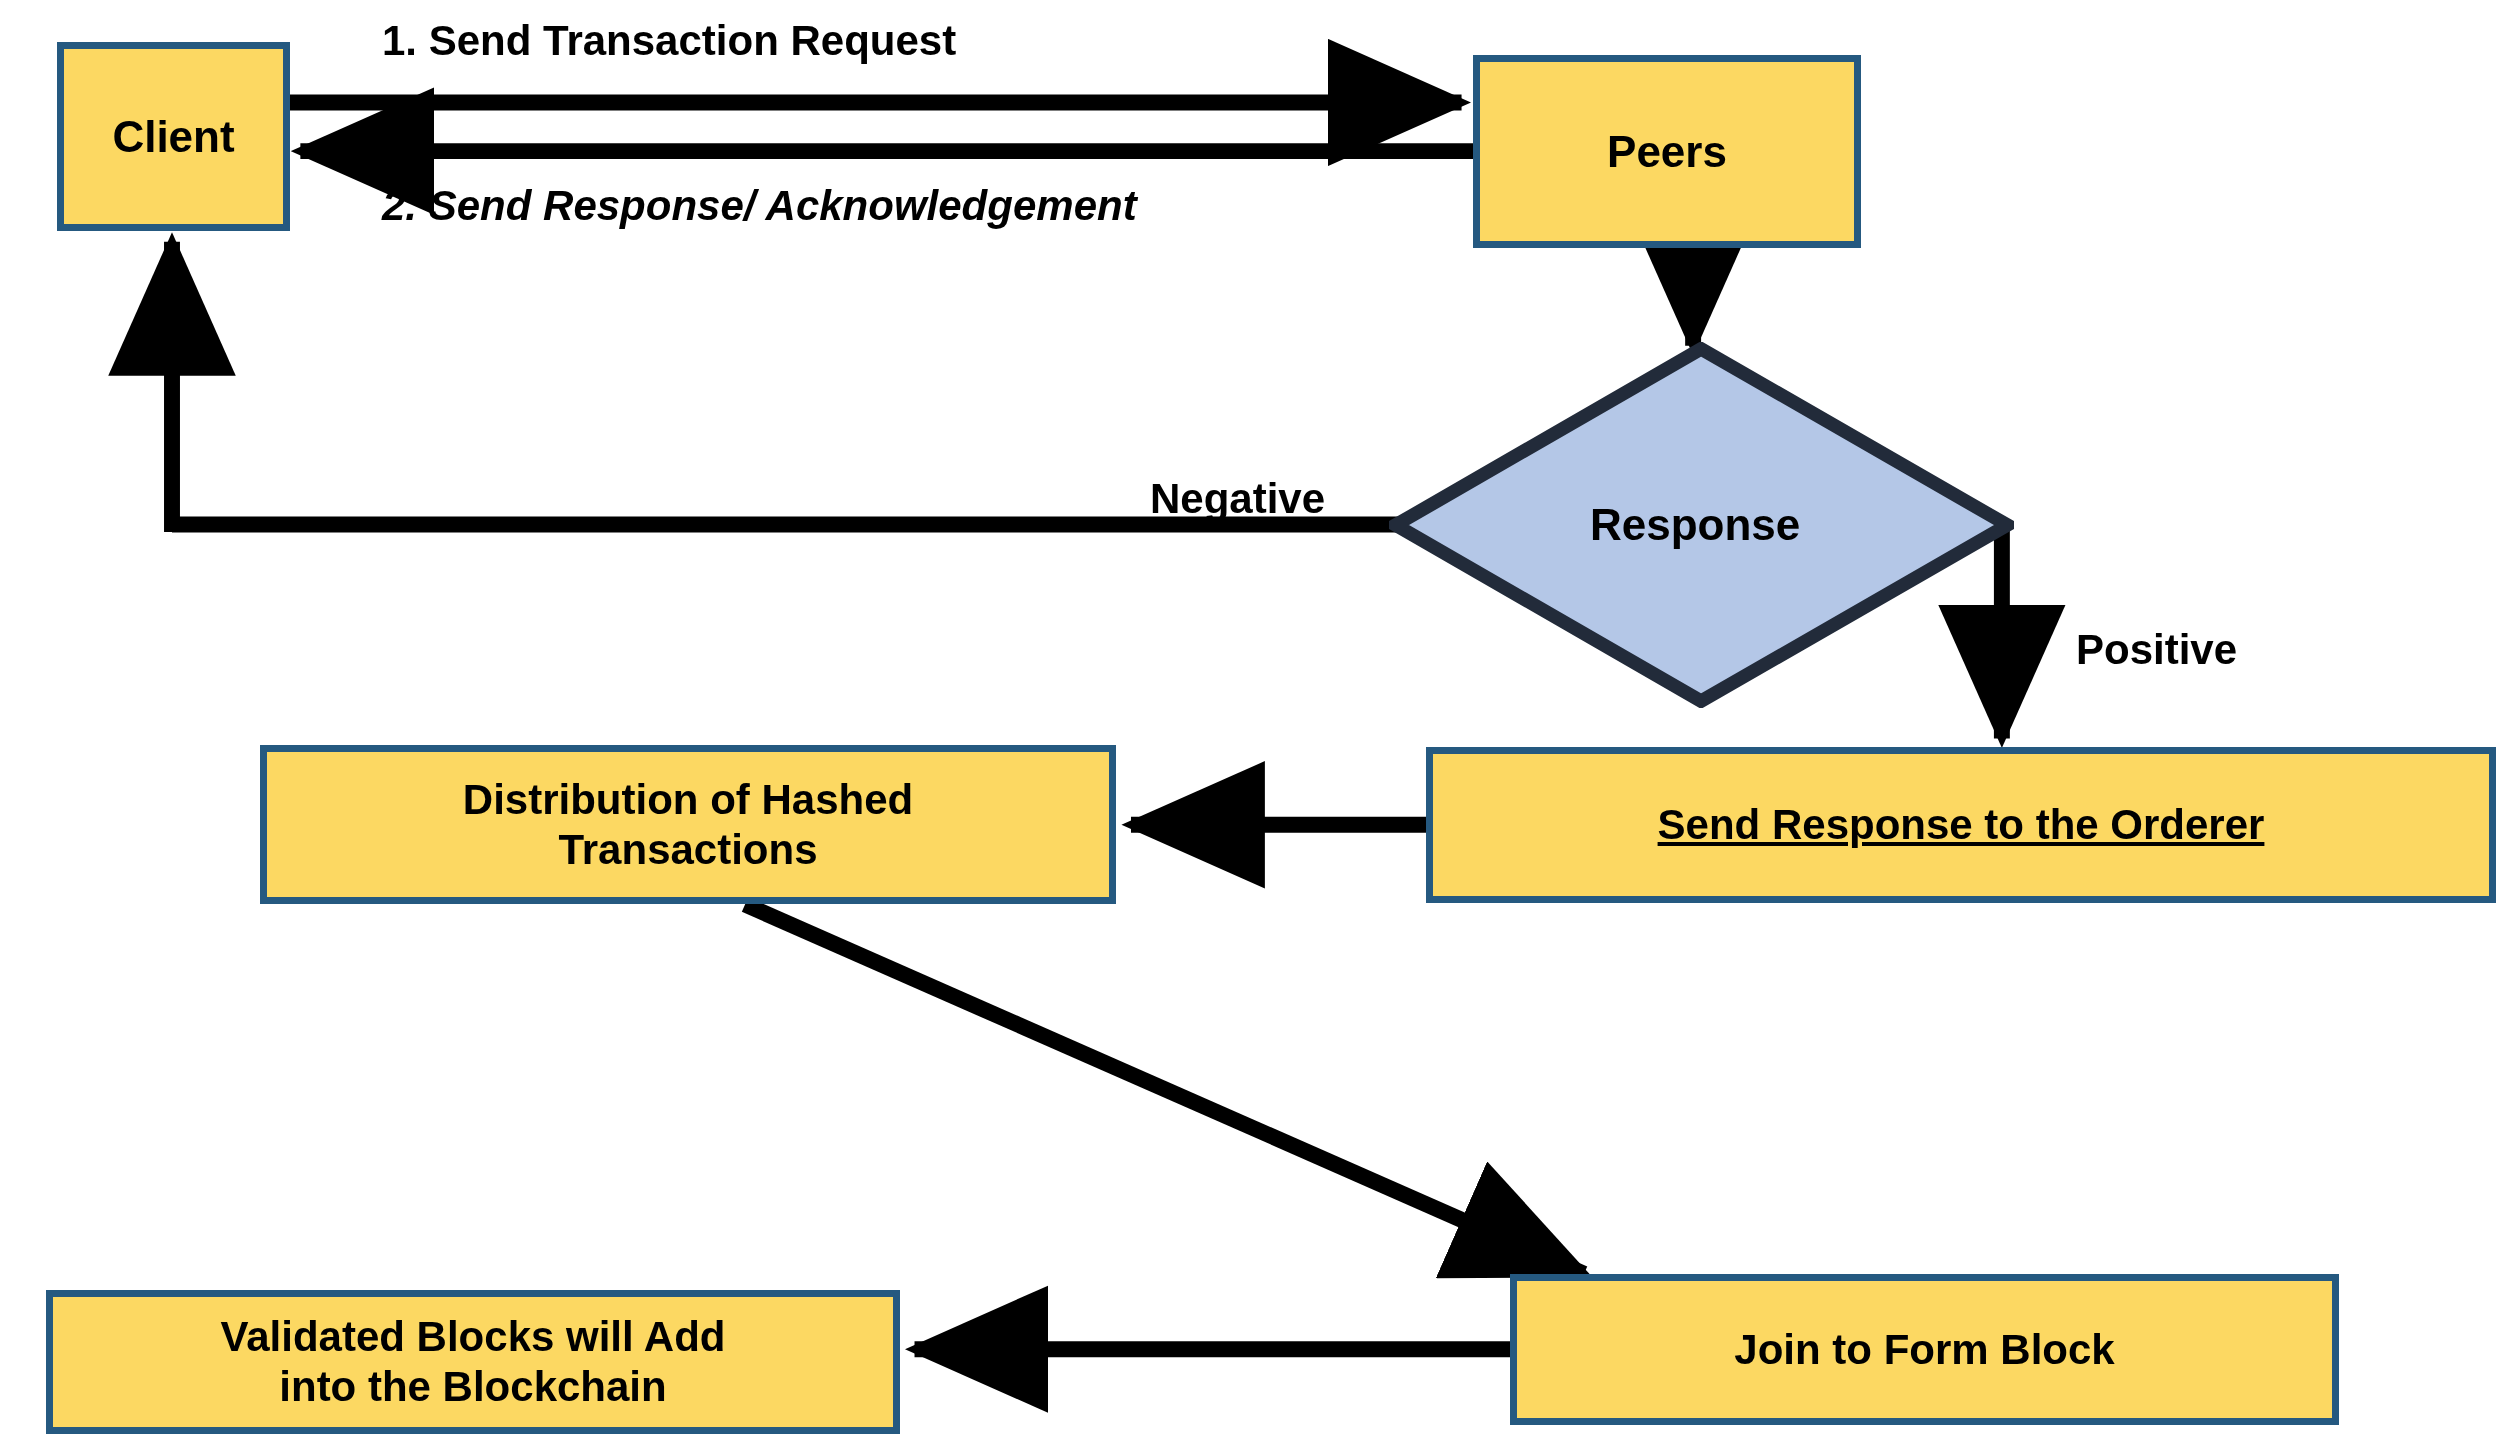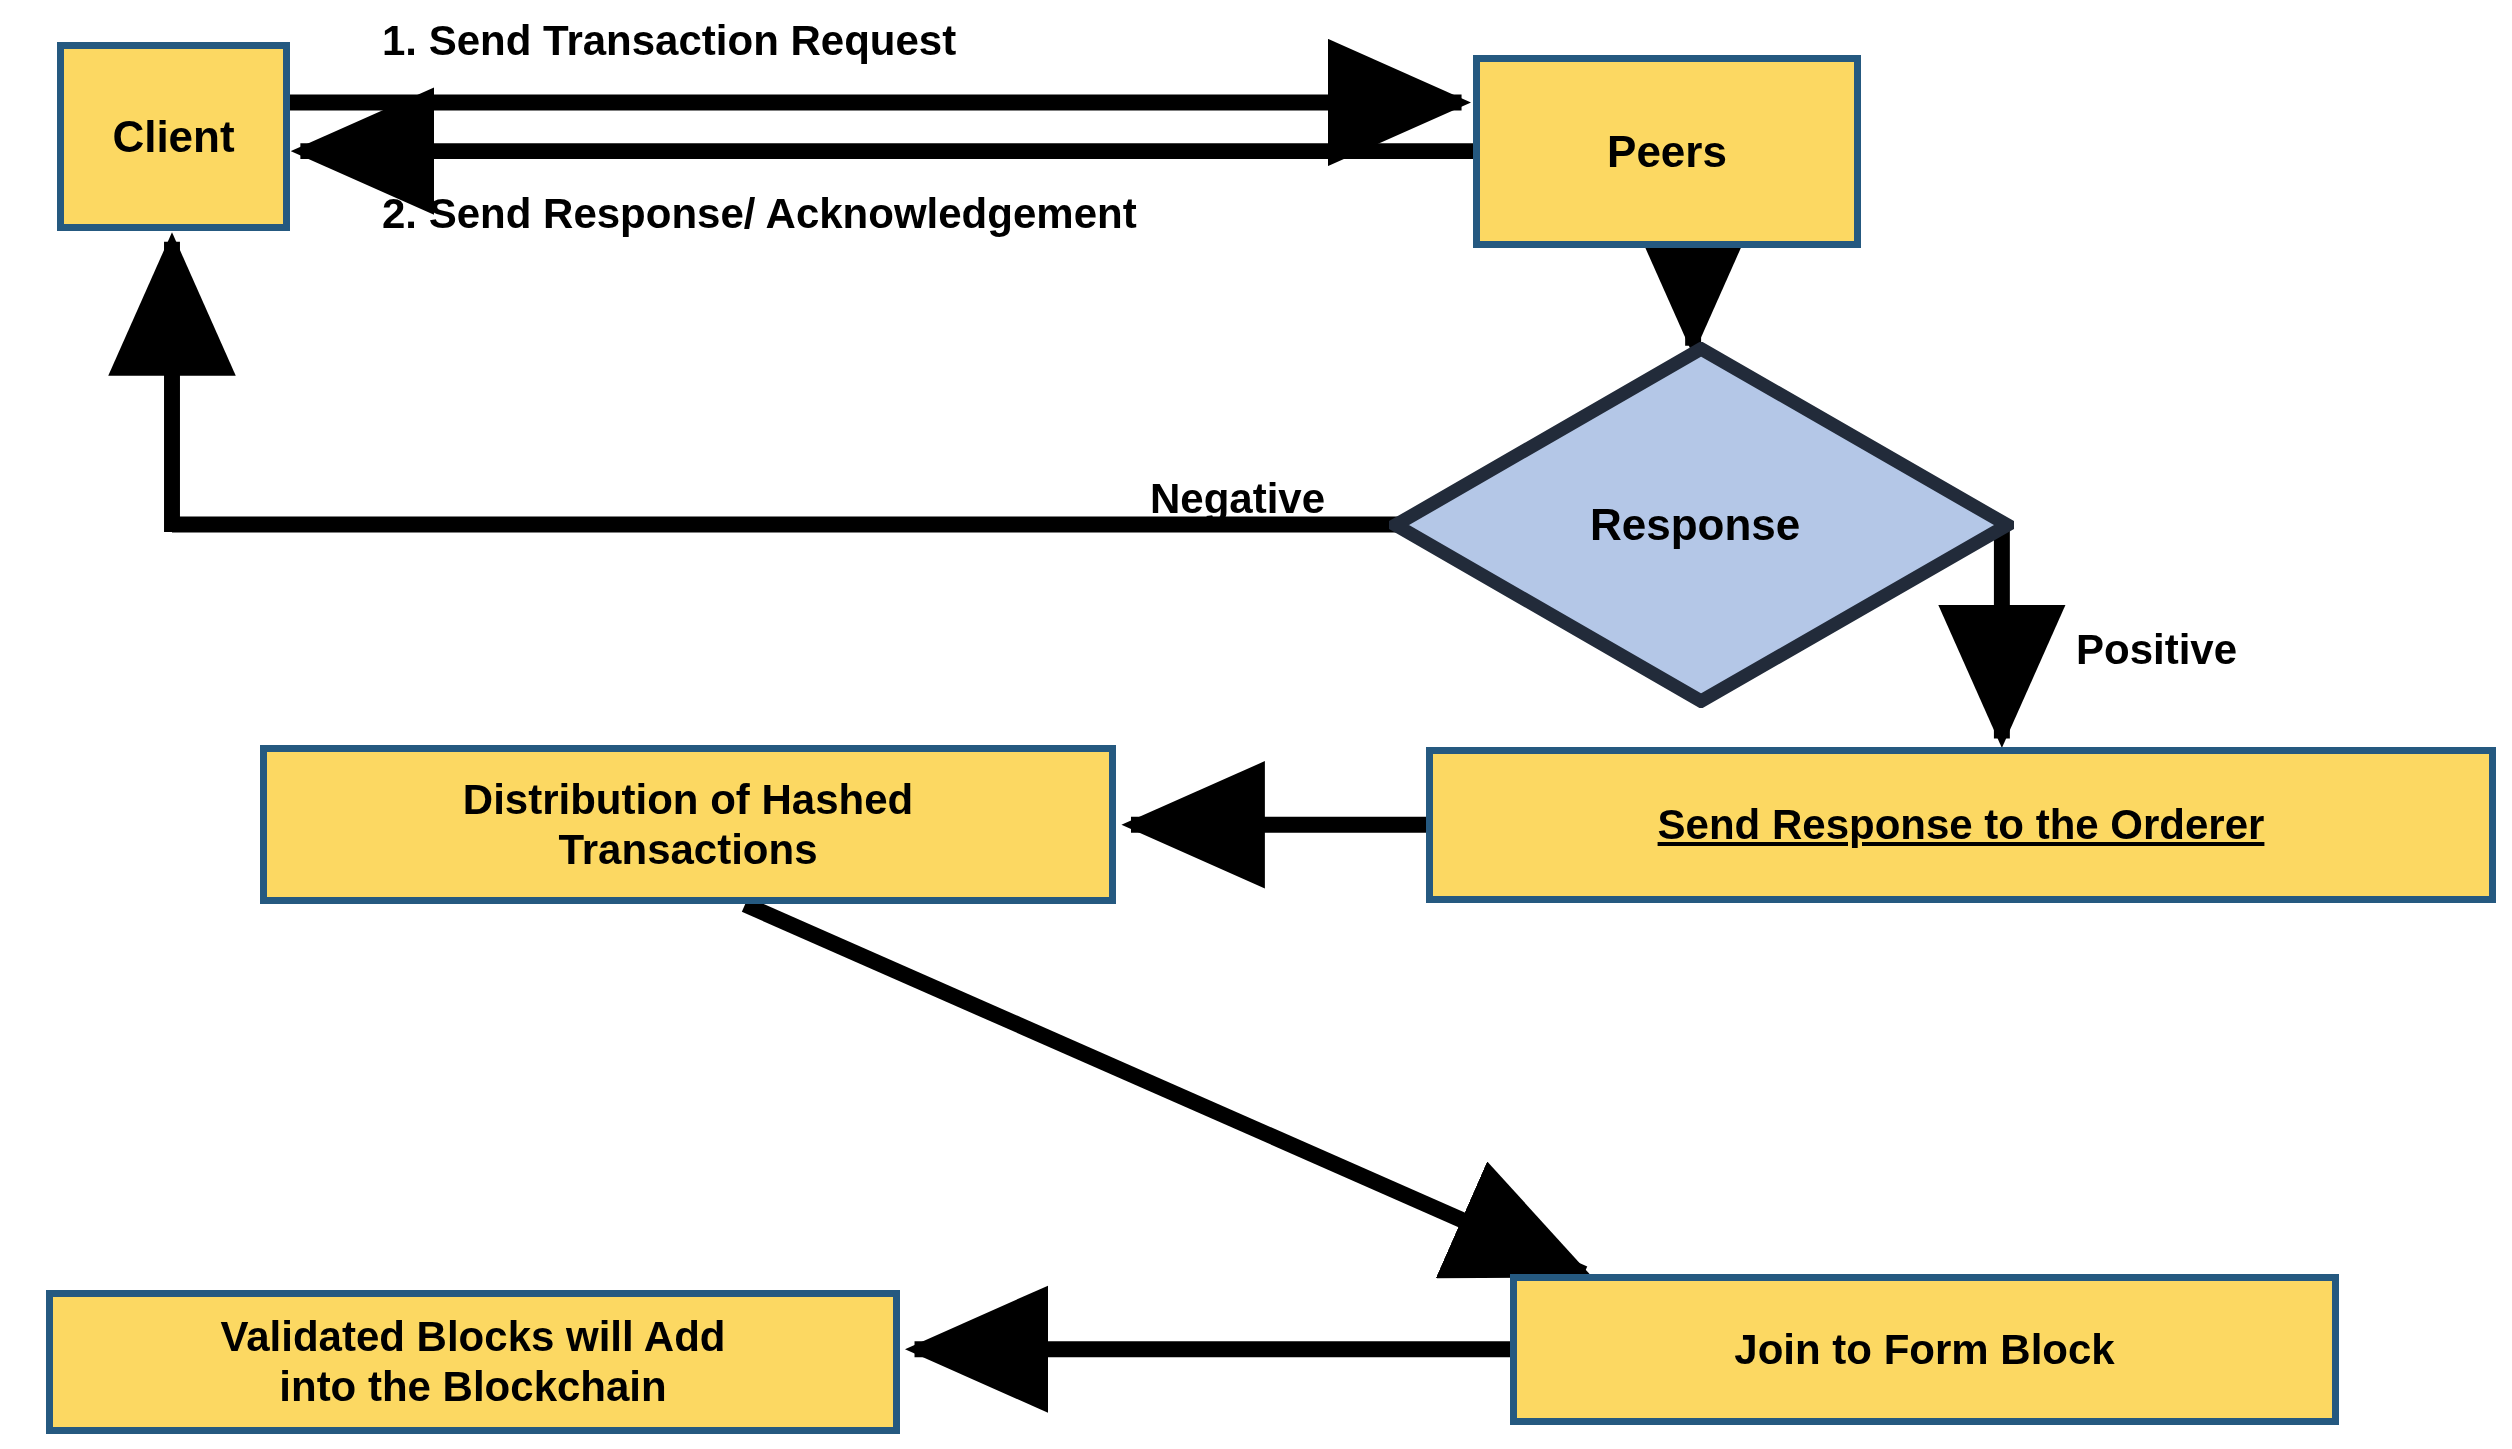--- a/index.html
+++ b/index.html
@@ -92,20 +92,20 @@
     <span class="lbl" style="font-size:42px;">Join to Form Block</span>
   </div>
 
   <div class="node proc" style="left:46px;top:1290px;width:854px;height:144px;flex-direction:column;">
     <span class="lbl" style="font-size:42px;">Validated Blocks will Add</span>
     <span class="lbl" style="font-size:42px;">into the Blockchain</span>
   </div>
 
   <span class="edge-label" style="left:382px;top:17px;font-size:42px;">1. Send Transaction Request</span>
 
-  <span class="edge-label" style="left:382px;top:190px;font-size:42px;">2. Send Response/ Acknowledgement</span>
+  <span class="edge-label" style="left:382px;top:182px;font-size:42px;font-style:italic;">2. Send Response/ Acknowledgement</span>
 
   <span class="edge-label" style="left:1150px;top:475px;font-size:42px;">Negative</span>
 
   <span class="edge-label" style="left:2076px;top:626px;font-size:42px;">Positive</span>
 
 </div>
 
 
 </body></html>

